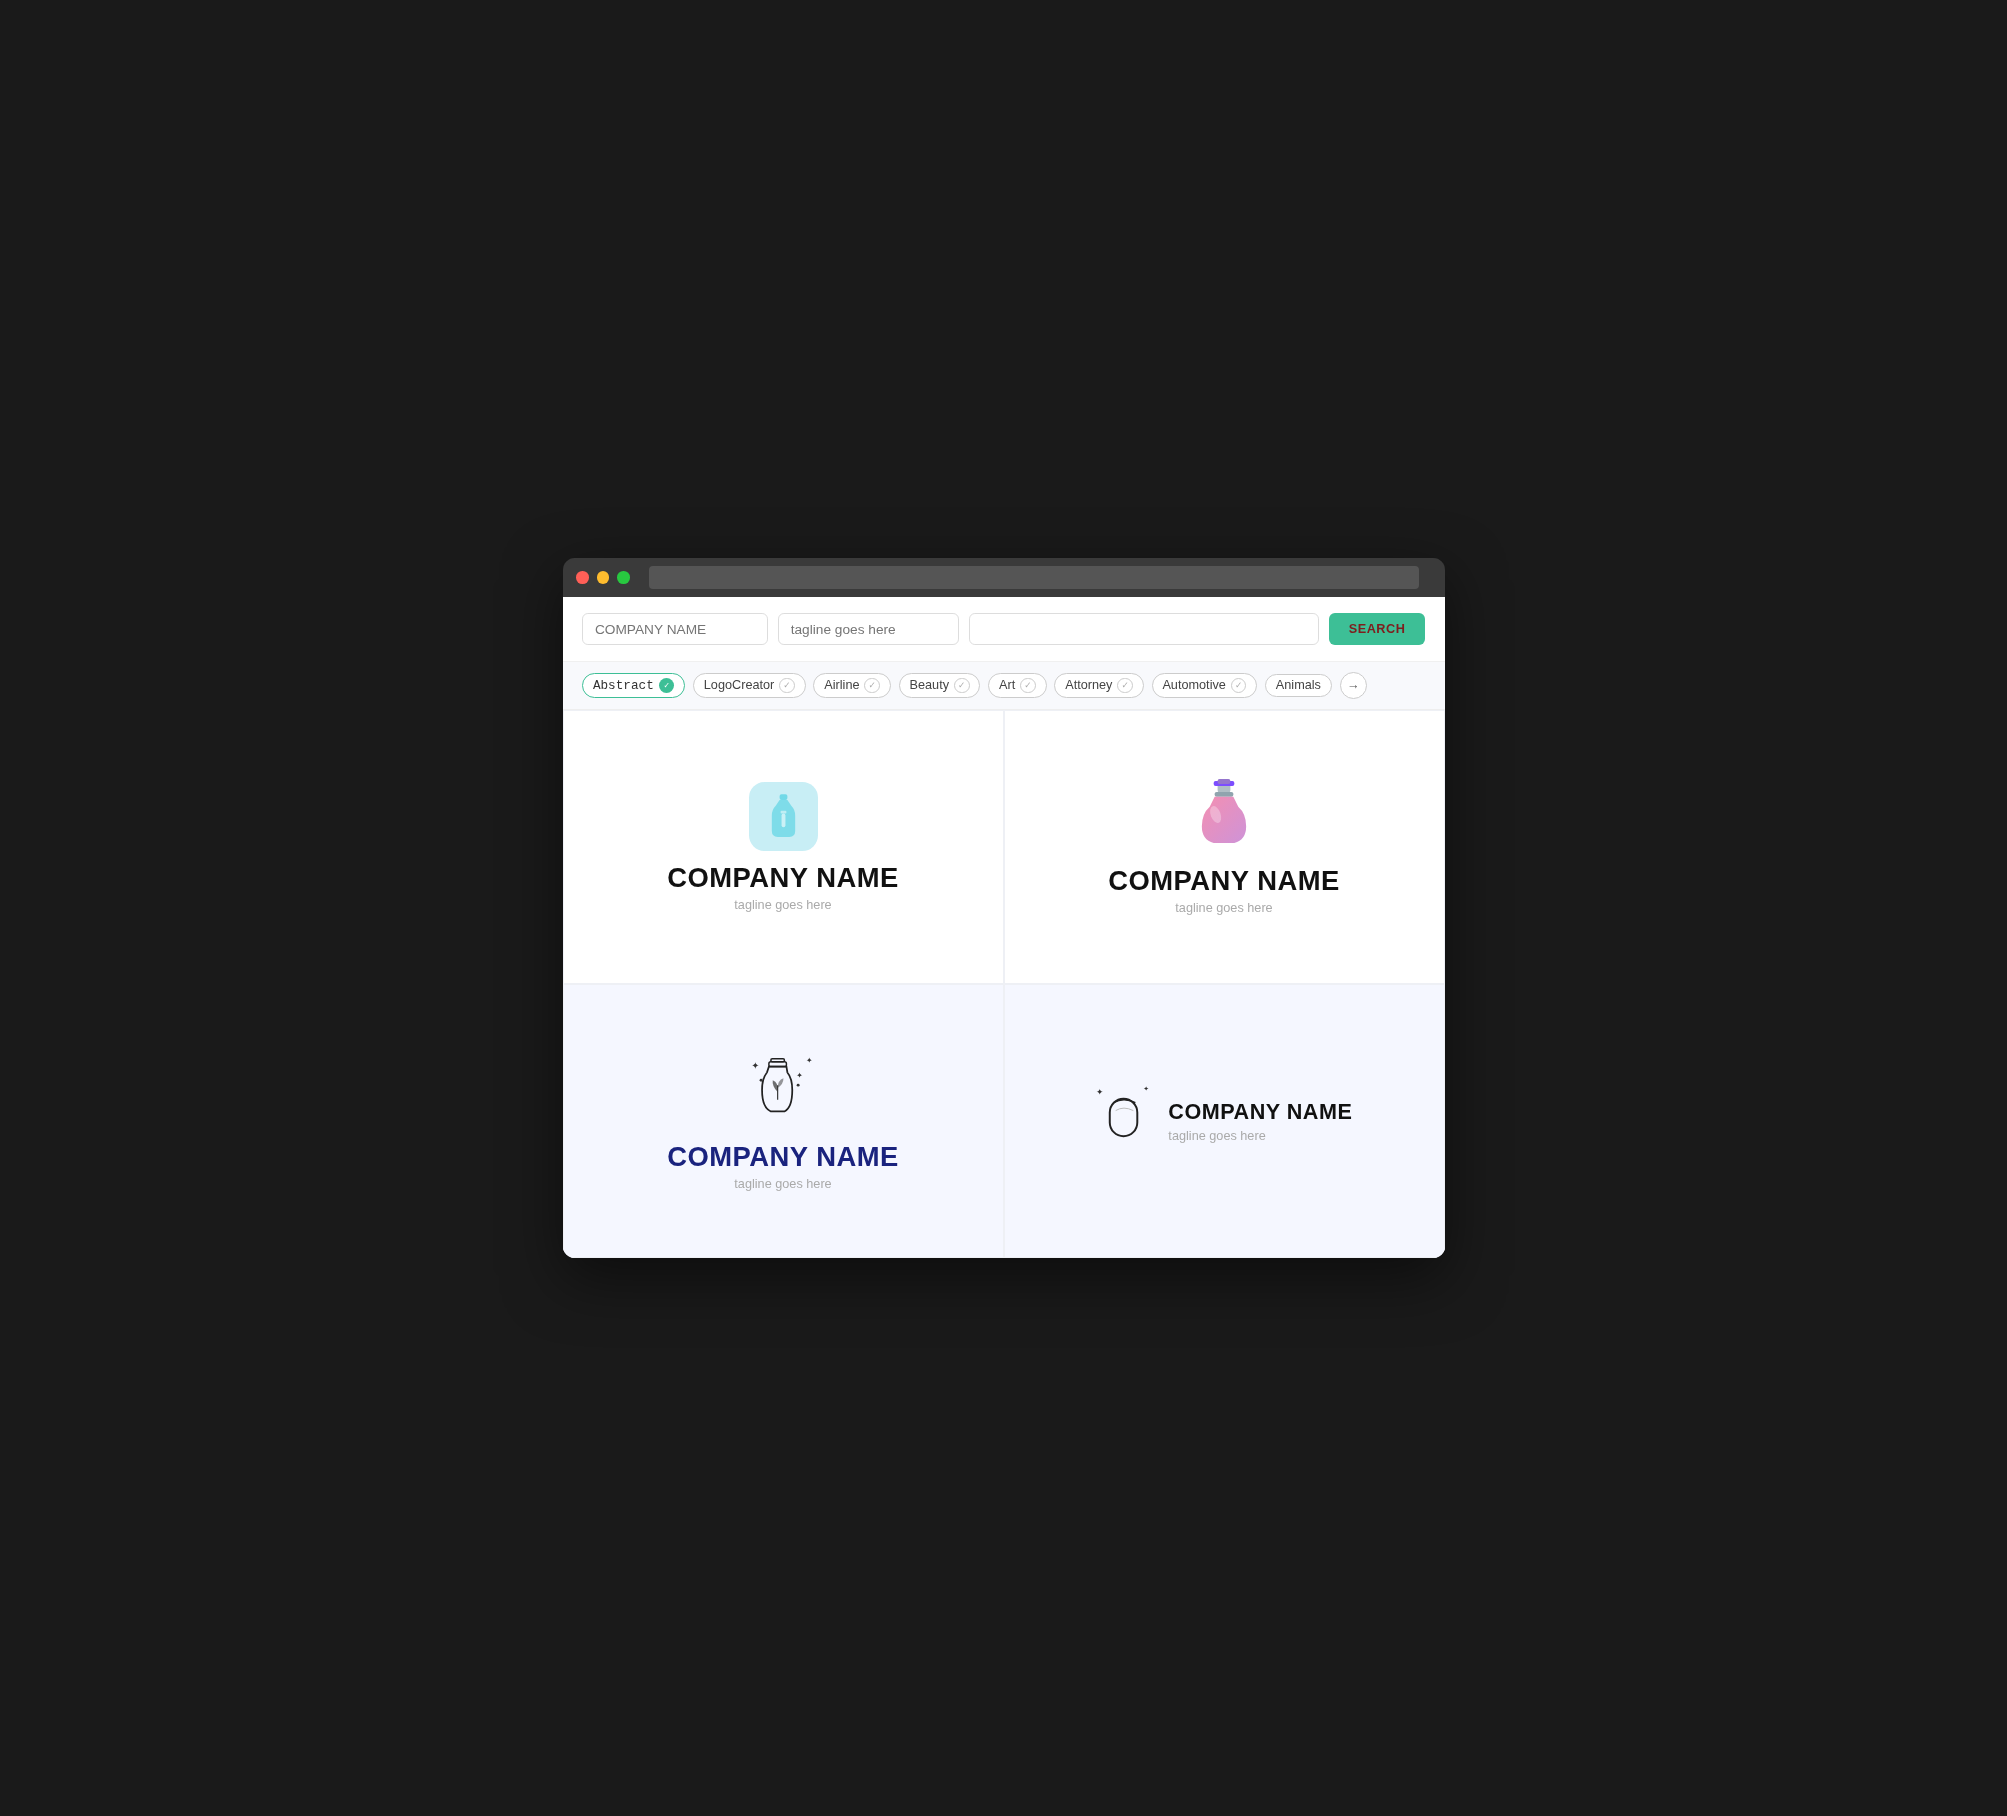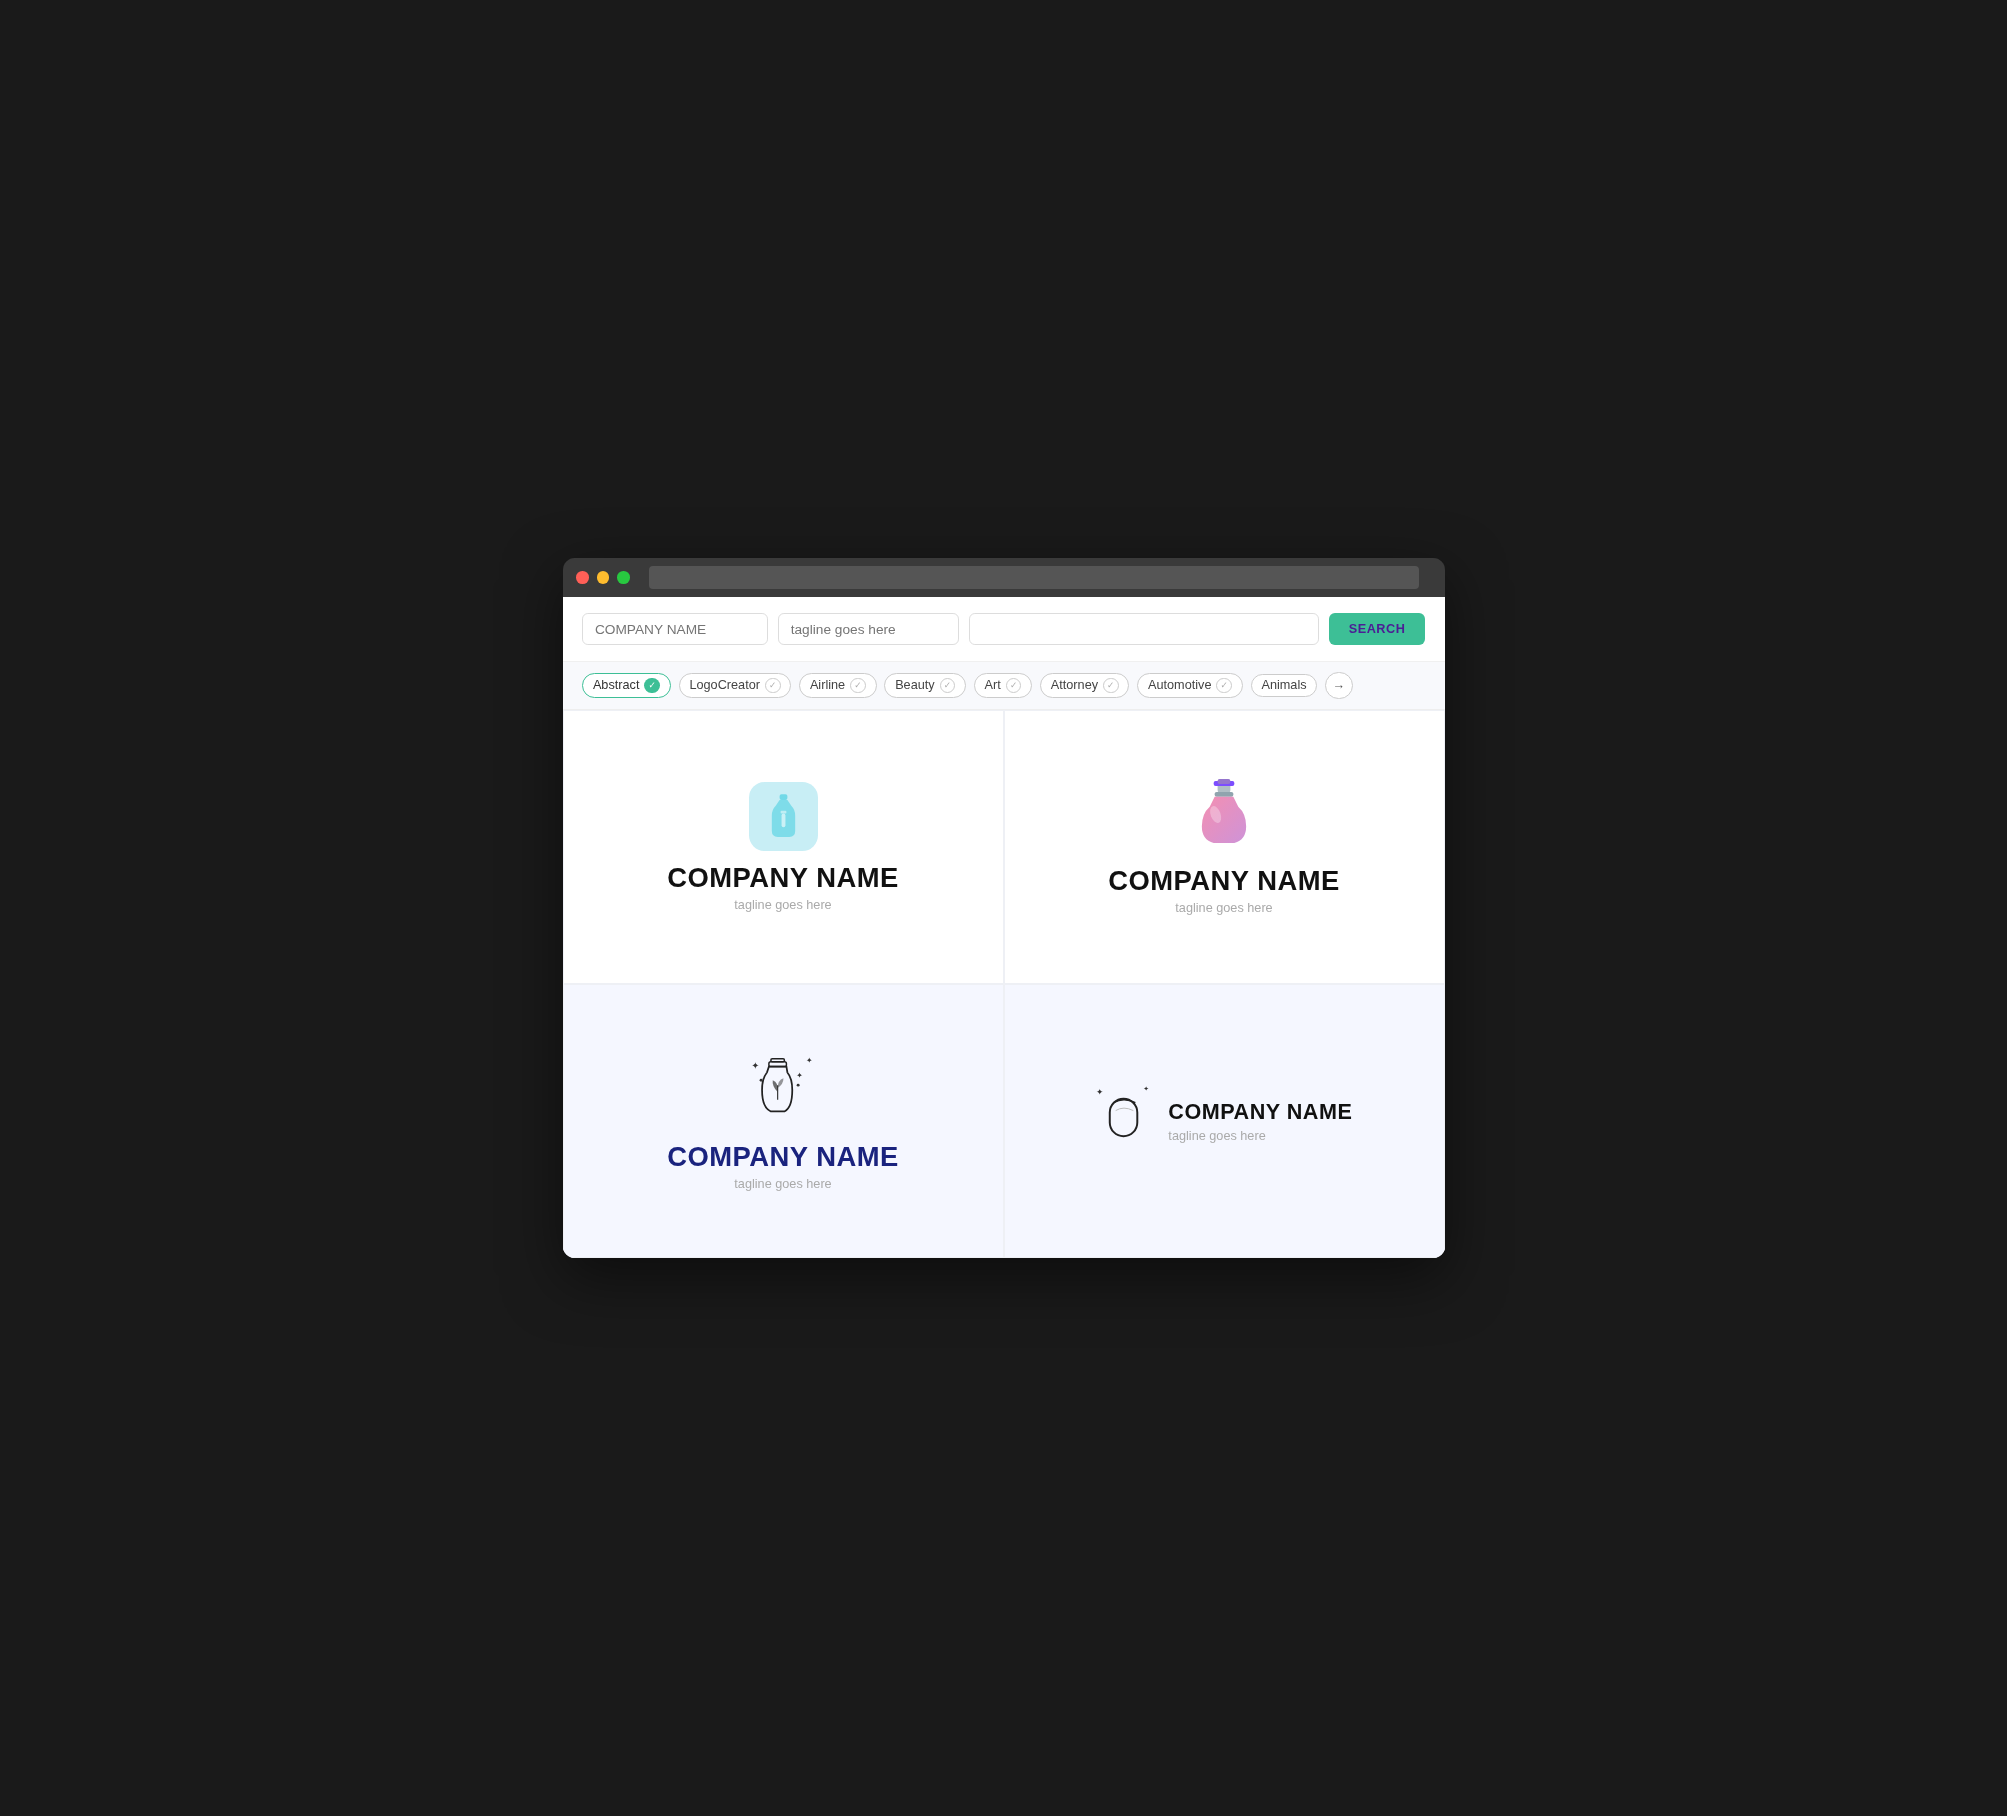--- a/index.html
+++ b/index.html
@@ -88,21 +88,21 @@
     .search-input-tagline {
       width: 181px;
     }
 
     .search-input-extra {
       flex: 1;
     }
 
     .search-button {
       background: #3dbf96;
-      color: #4c1d95;
+      color: #7f1d1d;
       border: none;
       border-radius: 5.9px;
       padding: 8.8px 19.6px;
       font-size: 12.7px;
       font-weight: 700;
       letter-spacing: 0.5px;
       cursor: pointer;
       white-space: nowrap;
     }
 
@@ -126,20 +126,21 @@
       font-size: 12.7px;
       color: #444;
       background: #fff;
       cursor: pointer;
       white-space: nowrap;
     }
 
     .filter-chip.active {
       border-color: #3dbf96;
       color: #333;
+      font-family: Liberation Mono, monospace;
     }
 
     .filter-chip .chip-check {
       width: 15.7px;
       height: 15.7px;
       border-radius: 50%;
       background: #3dbf96;
       display: flex;
       align-items: center;
       justify-content: center;

